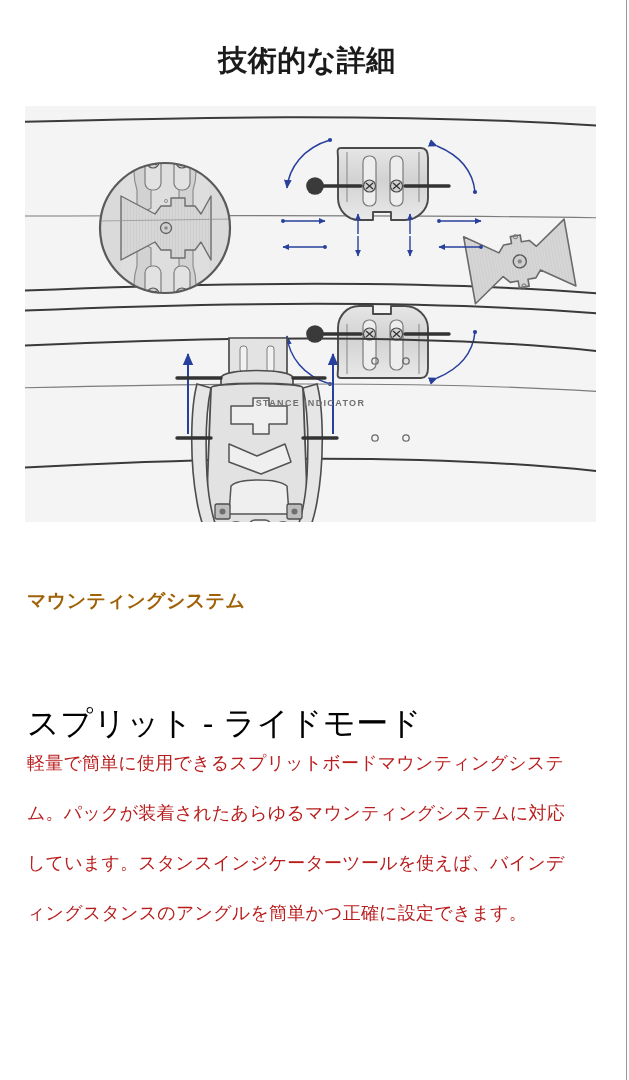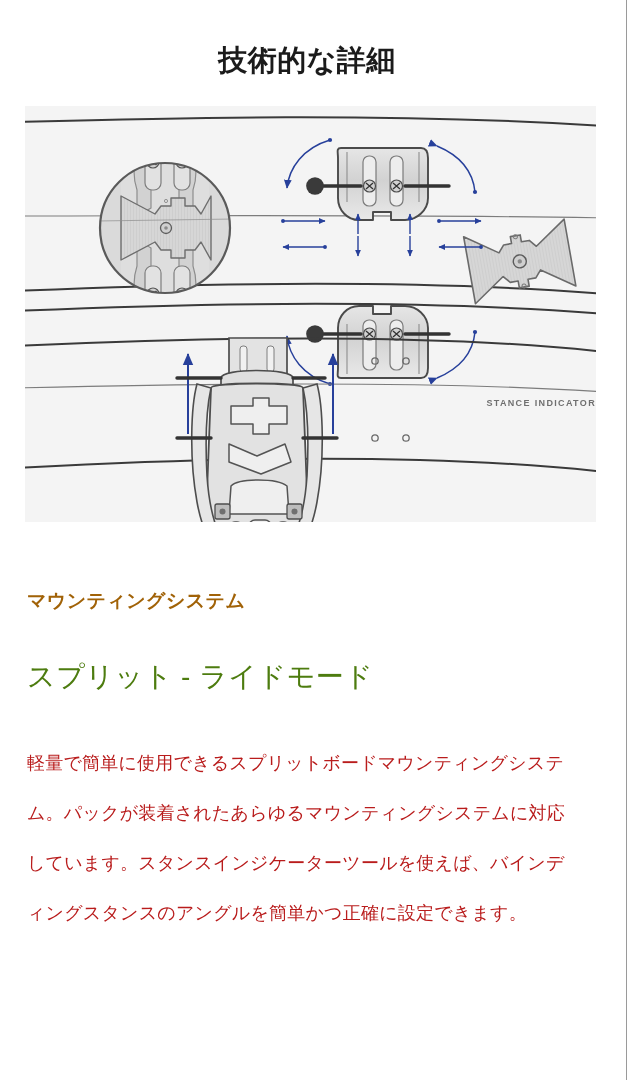--- a/index.html
+++ b/index.html
@@ -52,47 +52,47 @@
     background: #f4f4f4;
     overflow: hidden;
   }
   .figure-svg { display: block; width: 571px; height: 416px; }
 
   .stance-indicator-label {
     position: absolute;
     left: 0;
     top: 292px;
     width: 571px;
-    text-align: right;
+    text-align: center;
     font-size: 9px;
     letter-spacing: 1.35px;
     font-weight: 700;
     color: #6f6f6f;
   }
 
   
   .subhead {
     position: absolute;
     left: 27px;
     top: 588px;
     font-size: 19px;
     line-height: 26px;
     font-weight: 700;
     letter-spacing: 0.4px;
     color: #a16207;
   }
   .section-title {
     position: absolute;
     left: 27px;
-    top: 657px;
-    font-size: 28px;
+    top: 703px;
+    font-size: 32px;
     line-height: 40px;
     font-weight: 400;
     letter-spacing: 0.5px;
-    color: #4d7c0f;
+    color: #000000;
   }
   .body-copy {
     position: absolute;
     left: 27px;
     top: 721px;
     width: 556px;
     font-size: 18px;
     line-height: 50px;
     font-weight: 400;
     letter-spacing: 0.2px;

